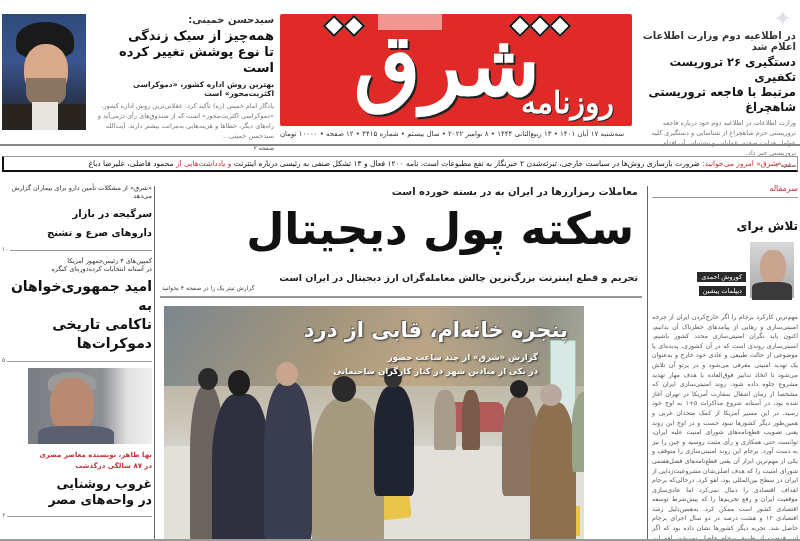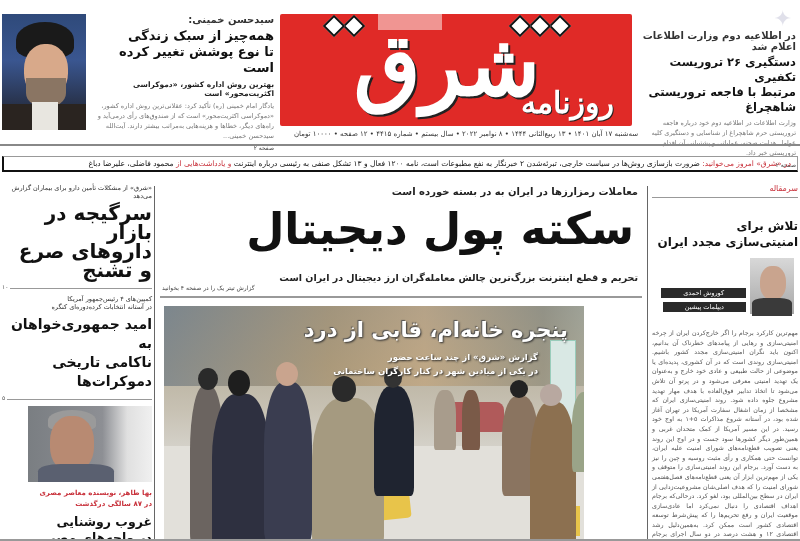--- a/index.html
+++ b/index.html
@@ -7,21 +7,21 @@
   body { font-family: "DejaVu Sans", sans-serif; color: #111; direction: rtl; position: relative; }
 
   
   .masthead { position: absolute; left: 0; top: 0; width: 800px; height: 146px; }
   .logo-box { position: absolute; left: 280px; top: 14px; width: 352px; height: 112px; background: #e02a27; border-radius: 2px; overflow: hidden; }
   .logo-dots { position: absolute; top: 4px; display: flex; gap: 4px; }
   .logo-dot { width: 16px; height: 16px; background: #fff; border: 2px solid #111; transform: rotate(45deg); }
   .logo-main { position: absolute; right: 92px; top: 8px; font-family: "DejaVu Serif", serif; font-size: 86px; font-weight: bold; color: #fff; line-height: 1; text-shadow: 2px 2px 0 #222; }
   .logo-sub { position: absolute; right: 18px; bottom: 8px; font-family: "DejaVu Serif", serif; font-size: 30px; font-weight: bold; color: #fff; line-height: 1; text-shadow: 1px 1px 0 #222; }
   .logo-tag { position: absolute; left: 98px; top: 0; width: 64px; height: 16px; background: #f2a8a6; opacity: .85; }
-  .issue-line { position: absolute; left: 258px; top: 130px; width: 380px; font-size: 7px; color: #333; white-space: nowrap; }
+  .issue-line { position: absolute; left: 244px; top: 130px; width: 380px; font-size: 7px; color: #333; white-space: nowrap; }
 
   .top-left-photo { position: absolute; left: 2px; top: 14px; width: 84px; height: 116px; background: linear-gradient(180deg,#2f4a7a 0%,#3a5690 40%,#1d1d22 100%); overflow: hidden; }
   .top-left-photo .face { position: absolute; left: 22px; top: 30px; width: 44px; height: 54px; border-radius: 46%; background: #d8a98a; }
   .top-left-photo .turban { position: absolute; left: 14px; top: 8px; width: 58px; height: 36px; border-radius: 50% 50% 30% 30%; background: #1a1a1a; }
   .top-left-photo .beard { position: absolute; left: 24px; top: 64px; width: 40px; height: 30px; border-radius: 0 0 50% 50%; background: #8a7563; }
   .top-left-photo .robe { position: absolute; left: 0; top: 90px; width: 84px; height: 30px; background: #2a2420; }
   .top-left-photo .collar { position: absolute; left: 30px; top: 88px; width: 26px; height: 30px; background: #e8e6e0; }
 
   .top-left-text { position: absolute; left: 94px; top: 14px; width: 180px; text-align: right; }
   .kicker { font-size: 10px; font-weight: bold; color: #333; }
@@ -41,36 +41,36 @@
   .teaser-bar .red { color: #c8303a; }
 
   
   .col-left { position: absolute; left: 2px; top: 184px; width: 150px; height: 357px; text-align: right; }
   .col-sep-left { position: absolute; left: 154px; top: 186px; width: 1px; height: 355px; background: #666; }
   .col-sep-right { position: absolute; left: 647px; top: 186px; width: 1px; height: 355px; background: #666; }
   .col-right { position: absolute; left: 652px; top: 184px; width: 146px; height: 357px; text-align: right; }
   .col-main { position: absolute; left: 160px; top: 184px; width: 482px; height: 357px; }
 
   .lc-kicker { font-size: 6.5px; color: #333; }
-  .lc-head { font-size: 20px; font-weight: bold; line-height: 19px; margin-top: 4px; }
+  .lc-head { font-size: 10px; font-weight: bold; line-height: 19px; margin-top: 4px; }
   .sec-rule { height: 1px; background: #999; margin: 8px 0 6px 0; position: relative; }
   .sec-num { position: absolute; left: 0; top: -5px; font-size: 6px; color: #555; background: #fff; padding-right: 2px; }
   .lc-photo { width: 124px; height: 76px; margin-left: 4px; margin-top: 2px; background: linear-gradient(90deg,#7a7e82 0%,#8d8f94 60%,#e0e0e0 80%,#f0f0f0 100%); position: relative; overflow: hidden; }
   .lc-photo .face2 { position: absolute; left: 22px; top: 10px; width: 44px; height: 56px; border-radius: 44%; background: #b88a72; }
   .lc-photo .hair2 { position: absolute; left: 20px; top: 4px; width: 48px; height: 20px; border-radius: 50% 50% 20% 20%; background: #9a9a9a; }
   .lc-photo .body2 { position: absolute; left: 10px; top: 58px; width: 76px; height: 24px; background: #5a6070; border-radius: 30% 30% 0 0; }
   .red-kicker { font-size: 7px; color: #c8303a; font-weight: bold; line-height: 11px; margin-top: 6px; }
 
   .rc-label { font-size: 8px; color: #c8303a; letter-spacing: 1px; padding-bottom: 4px; border-bottom: 1px solid #999; }
   .rc-head { font-size: 12px; font-weight: bold; line-height: 16px; margin-top: 20px; }
   .author-block { position: relative; height: 64px; margin-top: 8px; }
   .author-photo { position: absolute; right: 4px; top: 0; width: 44px; height: 56px; background: linear-gradient(180deg,#d8d8d8 0%,#a8a8a8 100%); }
   .author-photo .ah { position: absolute; left: 10px; top: 8px; width: 26px; height: 34px; border-radius: 45%; background: #c9a48e; }
   .author-photo .ab { position: absolute; left: 2px; top: 40px; width: 40px; height: 18px; background: #3a3a3a; border-radius: 30% 30% 0 0; }
-  .author-tag { position: absolute; right: 52px; font-size: 6.5px; color: #fff; background: #2a2a2a; padding: 1px 22px; white-space: nowrap; }
+  .author-tag { position: absolute; right: 52px; font-size: 6.5px; color: #fff; background: #2a2a2a; padding: 1px 4px; white-space: nowrap; }
   .rc-body { font-size: 6.3px; color: #555; line-height: 9.6px; margin-top: 6px; text-align: justify; text-align-last: right; }
 
   
   .main-kicker { position: absolute; right: 4px; top: 2px; font-size: 10px; font-weight: bold; color: #222; white-space: nowrap; }
   .main-head { position: absolute; right: 8px; top: 16px; font-size: 44px; font-weight: bold; line-height: 58px; color: #111; white-space: nowrap; letter-spacing: -1px; }
   .main-sub { position: absolute; right: 4px; top: 88px; font-size: 9.5px; font-weight: bold; color: #222; white-space: nowrap; }
   .main-note { position: absolute; left: 2px; top: 100px; font-size: 6px; color: #444; white-space: nowrap; }
   .main-rule { position: absolute; left: 0; top: 112px; width: 482px; height: 2px; background: #999; }
 
   .photo { position: absolute; left: 4px; top: 122px; width: 420px; height: 235px; overflow: hidden;
@@ -229,21 +229,20 @@
     <div class="photo-cap" style="top:46px;">گزارش «شرق» از چند ساعت حضور</div>
     <div class="photo-cap" style="top:60px;">در یکی از میادین شهر در کنار کارگران ساختمانی</div>
   </div>
 </div>
 <div class="col-sep-right"></div>
 
 <div class="col-right">
   <div class="rc-label">سرمقاله</div>
   <div class="rc-head">
     <div>تلاش برای</div>
-    <div>امنیتی‌سازی مجدد ایران</div>
   </div>
   <div class="author-block">
     <div class="author-photo">
         <div class="ah"></div>
         <div class="ab"></div>
       </div>
     <div class="author-tag" style="top:30px;">کوروش احمدی</div>
     <div class="author-tag" style="top:44px;">دیپلمات پیشین</div>
   </div>
   <div class="rc-body">مهم‌ترین کارکرد برجام را اگر خارج‌کردن ایران از چرخه امنیتی‌سازی و رهایی از پیامدهای خطرناک آن بدانیم، اکنون باید نگران امنیتی‌سازی مجدد کشور باشیم. امنیتی‌سازی روندی است که در آن کشوری، پدیده‌ای یا موضوعی از حالت طبیعی و عادی خود خارج و به‌عنوان یک تهدید امنیتی معرفی می‌شود و در پرتو آن تلاش می‌شود تا اتخاذ تدابیر فوق‌العاده با هدف مهار تهدید مشروع جلوه داده شود. روند امنیتی‌سازی ایران که مشخصا از زمان اشغال سفارت آمریکا در تهران آغاز شده بود، در آستانه شروع مذاکرات ۵+۱ به اوج خود رسید. در این مسیر آمریکا از کمک متحدان غربی و همین‌طور دیگر کشورها سود جست و در اوج این روند یعنی تصویب قطع‌نامه‌های شورای امنیت علیه ایران، توانست حتی همکاری و رأی مثبت روسیه و چین را نیز به دست آورد. برجام این روند امنیتی‌سازی را متوقف و یکی از مهم‌ترین ابزار آن یعنی قطع‌نامه‌های فصل‌هفتمی شورای امنیت را که هدف اصلی‌شان مشروعیت‌زدایی از ایران در سطح بین‌المللی بود، لغو کرد. درحالی‌که برجام اهداف اقتصادی را دنبال نمی‌کرد اما عادی‌سازی موقعیت ایران و رفع تحریم‌ها را که پیش‌شرط توسعه اقتصادی کشور است ممکن کرد. به‌همین‌دلیل رشد اقتصادی ۱۲ و هشت درصد در دو سال اجرای برجام حاصل شد. تجربه دیگر کشورها نشان داده بود که اگر این فرصت از طریق برجام حاصل نمی‌شد، لغو این قطع‌نامه‌ها تنها با پرداخت هزینه‌های سنگین در سال‌های طولانی و در صورت تحول جدی در سیاست خارجی میسر می‌شد.</div>

